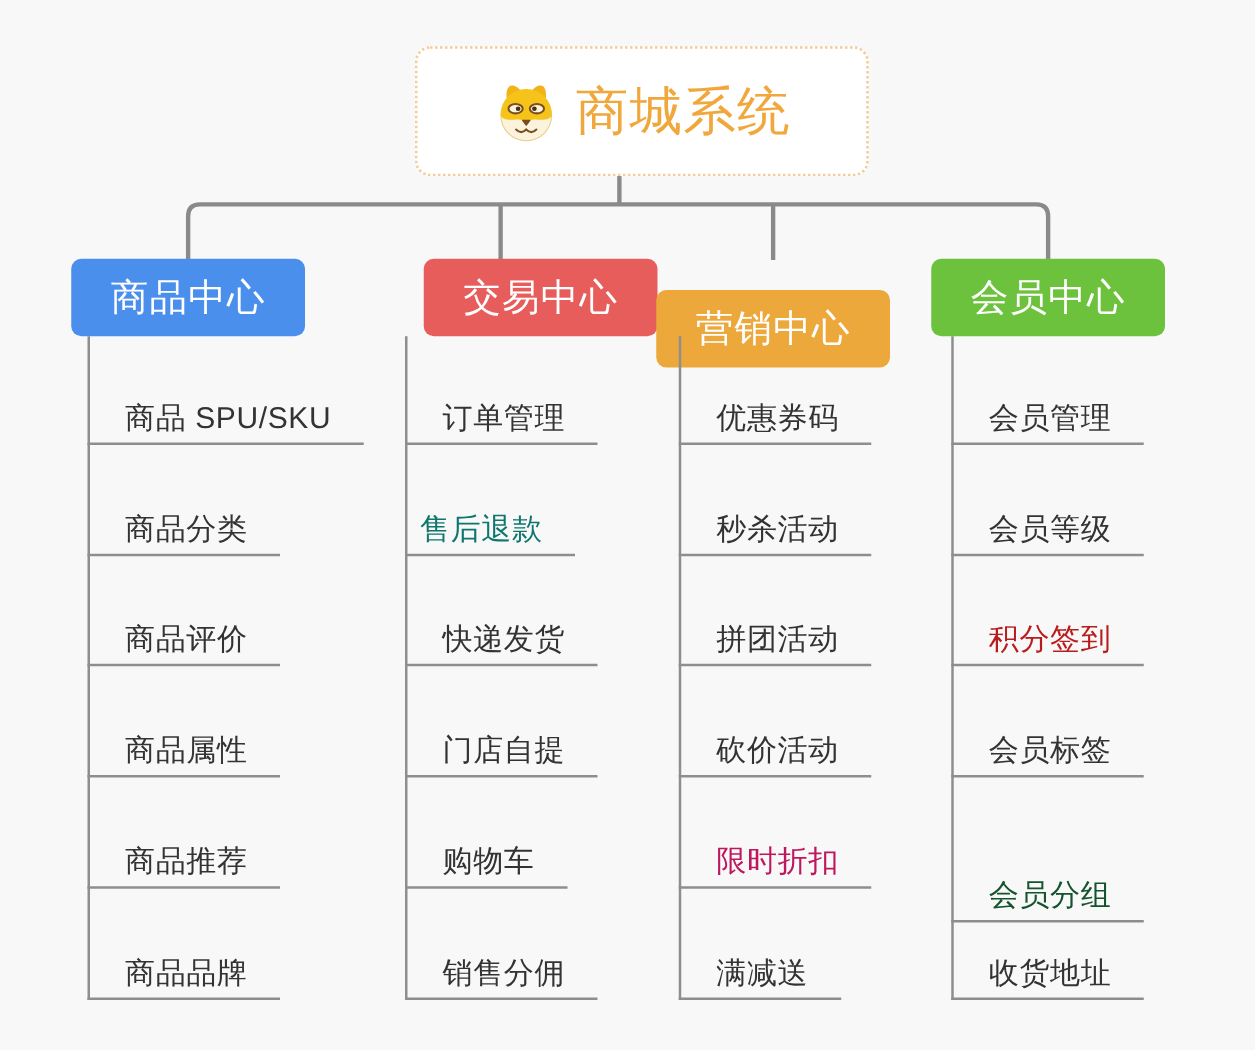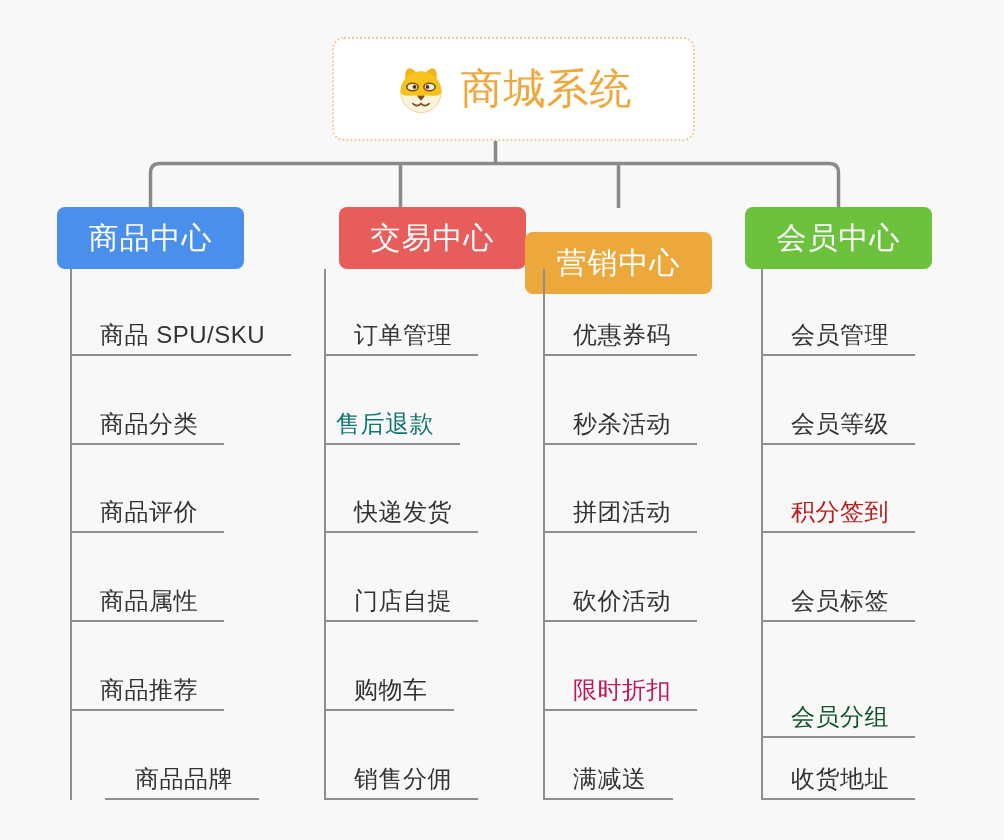--- a/index.html
+++ b/index.html
@@ -56,21 +56,21 @@
   </div>
 
   <div id="branches">
       <div class="pill" style="left: 57px; width: 187px; background: rgb(74, 143, 236);">商品中心</div>
       <div class="vline" style="left: 70px; top: 269px; height: 531px; background: rgb(142, 142, 142);"></div>
       <div class="leaf" style="left: 70px; top: 322px; color: rgb(51, 51, 51); border-bottom-color: rgb(142, 142, 142);">商品 SPU/SKU</div>
       <div class="leaf" style="left: 70px; top: 411px; color: rgb(51, 51, 51); border-bottom-color: rgb(142, 142, 142);">商品分类</div>
       <div class="leaf" style="left: 70px; top: 499px; color: rgb(51, 51, 51); border-bottom-color: rgb(142, 142, 142);">商品评价</div>
       <div class="leaf" style="left: 70px; top: 588px; color: rgb(51, 51, 51); border-bottom-color: rgb(142, 142, 142);">商品属性</div>
       <div class="leaf" style="left: 70px; top: 677px; color: rgb(51, 51, 51); border-bottom-color: rgb(142, 142, 142);">商品推荐</div>
-      <div class="leaf" style="left: 70px; top: 766px; color: rgb(51, 51, 51); border-bottom-color: rgb(142, 142, 142); margin-left: 35px;">商品品牌</div>
+      <div class="leaf" style="left: 70px; top: 766px; color: rgb(51, 51, 51); border-bottom-color: rgb(142, 142, 142);">商品品牌</div>
       <div class="pill" style="left: 307px; width: 187px; background: rgb(231, 93, 91); margin-left: 32px;">交易中心</div>
       <div class="vline" style="left: 324px; top: 269px; height: 531px; background: rgb(142, 142, 142);"></div>
       <div class="leaf" style="left: 324px; top: 322px; color: rgb(51, 51, 51); border-bottom-color: rgb(142, 142, 142);">订单管理</div>
       <div class="leaf" style="left: 324px; top: 411px; color: #0f766e; border-bottom-color: rgb(142, 142, 142); padding-left: 12px;">售后退款</div>
       <div class="leaf" style="left: 324px; top: 499px; color: rgb(51, 51, 51); border-bottom-color: rgb(142, 142, 142);">快递发货</div>
       <div class="leaf" style="left: 324px; top: 588px; color: rgb(51, 51, 51); border-bottom-color: rgb(142, 142, 142); text-align: right;">门店自提</div>
       <div class="leaf" style="left: 324px; top: 677px; color: rgb(51, 51, 51); border-bottom-color: rgb(142, 142, 142);">购物车</div>
       <div class="leaf" style="left: 324px; top: 766px; color: rgb(51, 51, 51); border-bottom-color: rgb(142, 142, 142);">销售分佣</div>
       <div class="pill" style="left: 525px; width: 187px; background: rgb(236, 168, 59); margin-top: 25px;">营销中心</div>
       <div class="vline" style="left: 543px; top: 269px; height: 531px; background: rgb(142, 142, 142);"></div>

